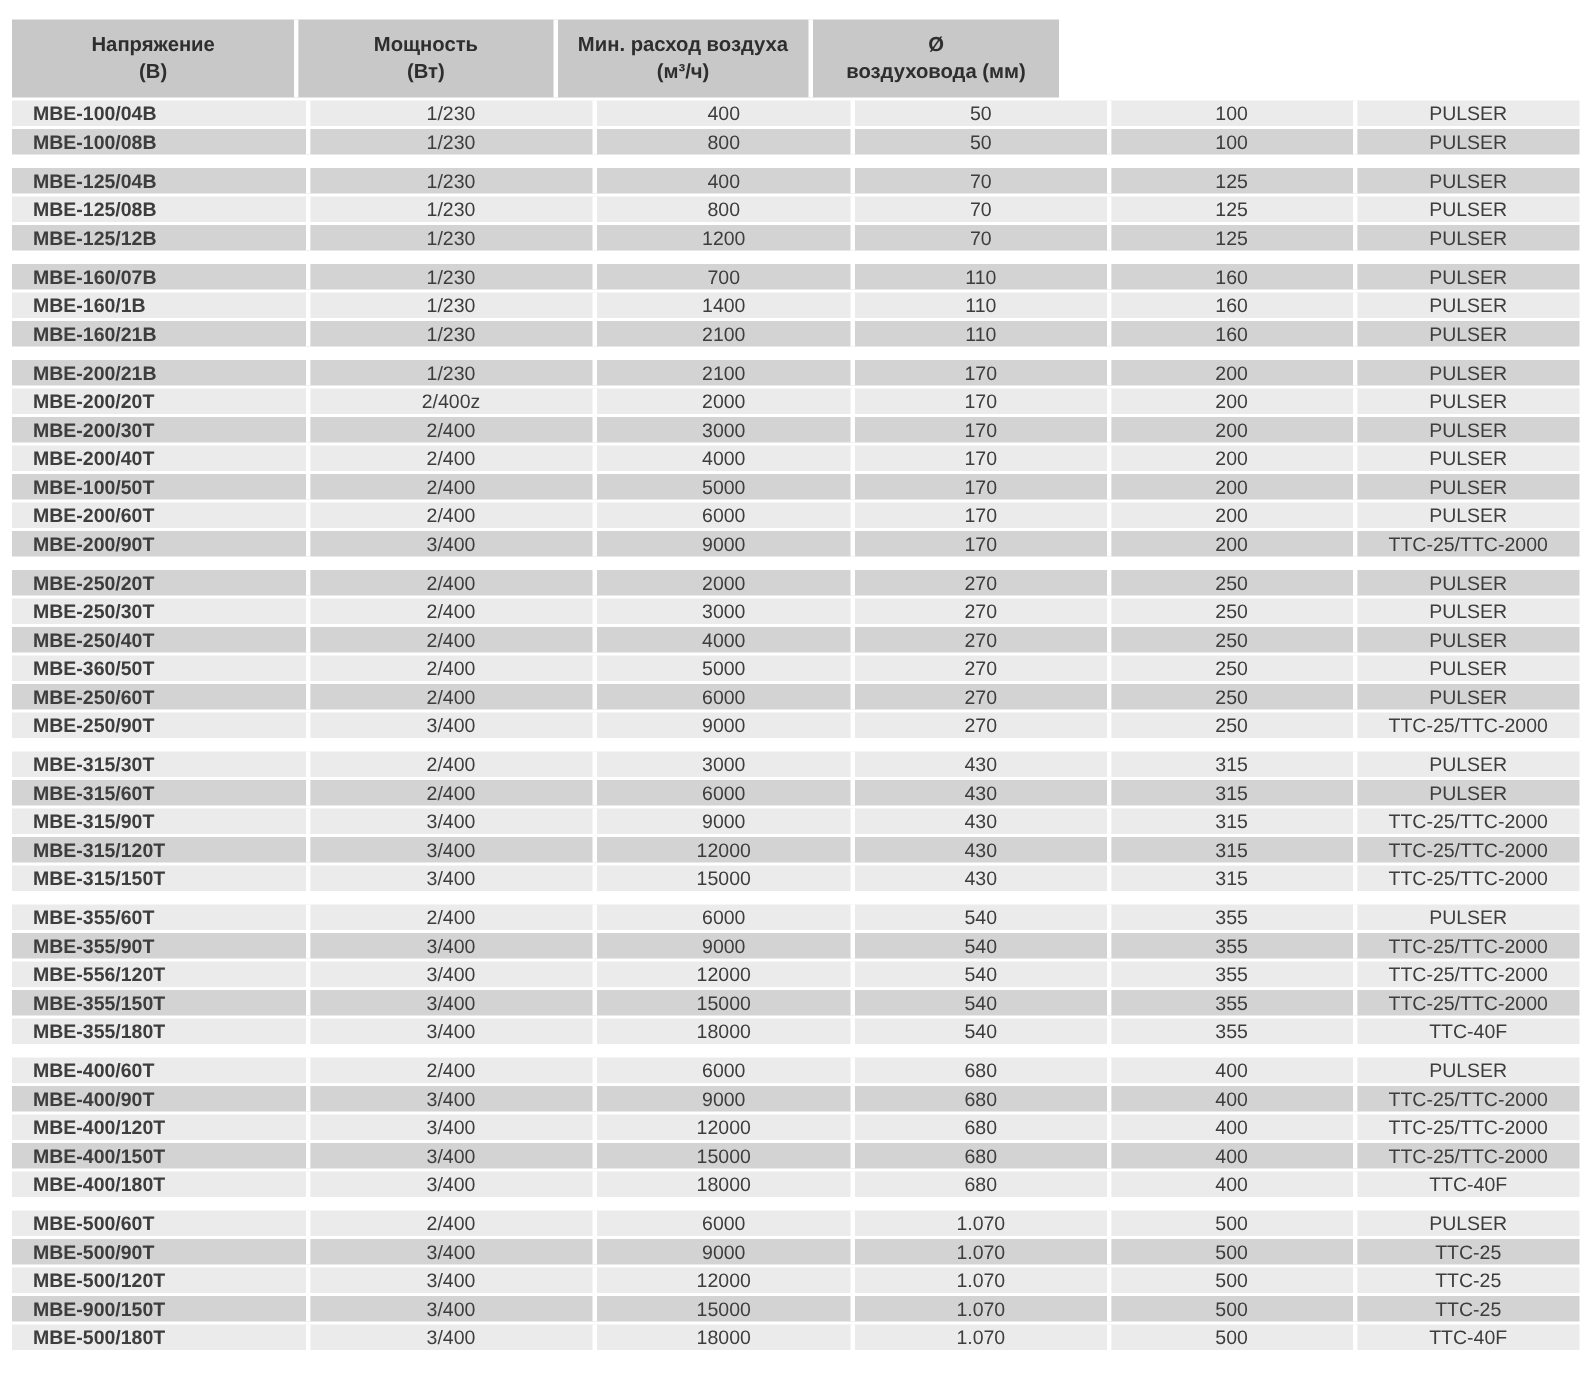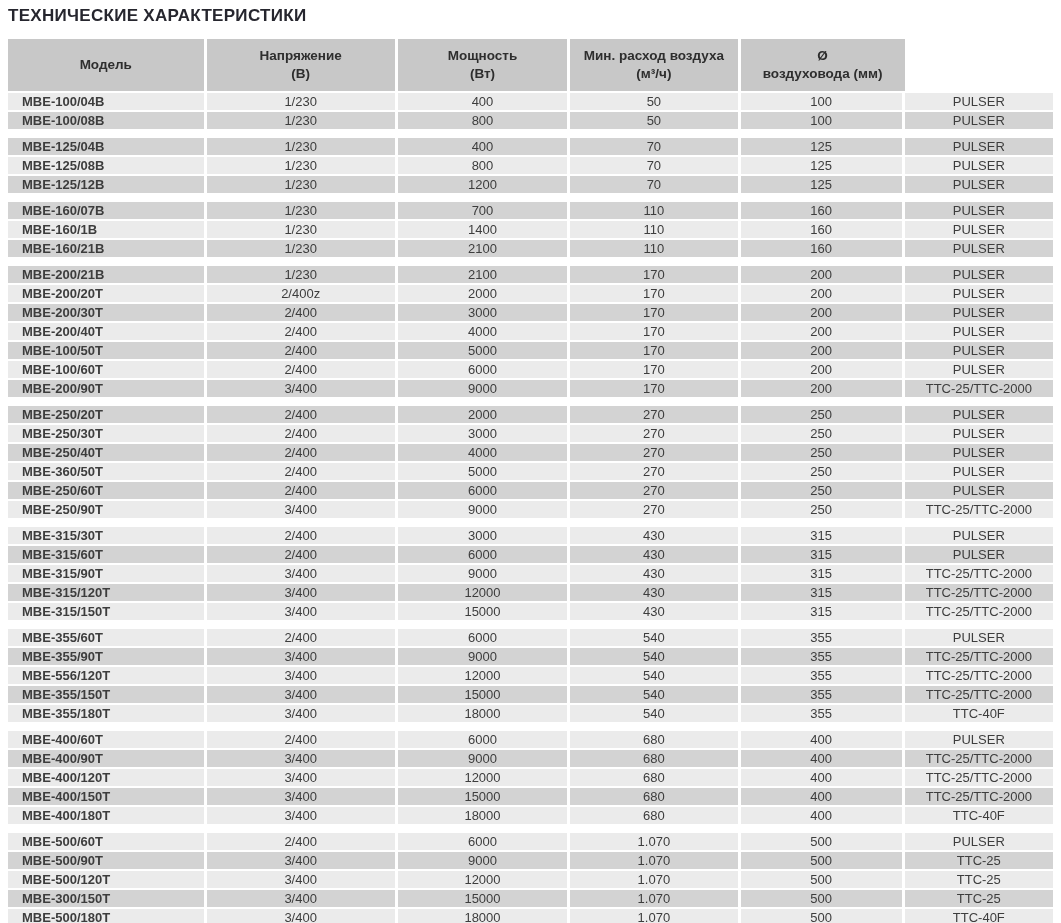--- a/index.html
+++ b/index.html
@@ -77,29 +77,24 @@
   }
   .row-light .td { background: #ebebeb; }
   .row-dark  .td { background: #d3d3d3; }
   .group-gap { height: 7px; }
 </style>
 </head>
 <body>
 
 <div class="page">
 
-  <h1 class="page-title">ТЕХНИЧЕСКИЕ ХАРАКТЕРИСТИКИ</h1>
 
   <div class="spec-table">
 
     <div class="thead">
-      <div class="th c0">
-        <span>Модель</span>
-
-      </div>
       <div class="th c1">
         <span>Напряжение</span>
         <span>(В)</span>
       </div>
       <div class="th c2">
         <span>Мощность</span>
         <span>(Вт)</span>
       </div>
       <div class="th c3">
         <span>Мин. расход воздуха</span>
@@ -213,21 +208,21 @@
         </div>
         <div class="trow row-dark">
           <div class="td c0">MBE-100/50T</div>
           <div class="td c1">2/400</div>
           <div class="td c2">5000</div>
           <div class="td c3">170</div>
           <div class="td c4">200</div>
           <div class="td c5">PULSER</div>
         </div>
         <div class="trow row-light">
-          <div class="td c0">MBE-100/60T</div>
+          <div class="td c0">MBE-200/60T</div>
           <div class="td c1">2/400</div>
           <div class="td c2">6000</div>
           <div class="td c3">170</div>
           <div class="td c4">200</div>
           <div class="td c5">PULSER</div>
         </div>
         <div class="trow row-dark">
           <div class="td c0">MBE-200/90T</div>
           <div class="td c1">3/400</div>
           <div class="td c2">9000</div>
@@ -426,21 +421,21 @@
         </div>
         <div class="trow row-light">
           <div class="td c0">MBE-500/120T</div>
           <div class="td c1">3/400</div>
           <div class="td c2">12000</div>
           <div class="td c3">1.070</div>
           <div class="td c4">500</div>
           <div class="td c5">TTC-25</div>
         </div>
         <div class="trow row-dark">
-          <div class="td c0">MBE-300/150T</div>
+          <div class="td c0">MBE-900/150T</div>
           <div class="td c1">3/400</div>
           <div class="td c2">15000</div>
           <div class="td c3">1.070</div>
           <div class="td c4">500</div>
           <div class="td c5">TTC-25</div>
         </div>
         <div class="trow row-light">
           <div class="td c0">MBE-500/180T</div>
           <div class="td c1">3/400</div>
           <div class="td c2">18000</div>

